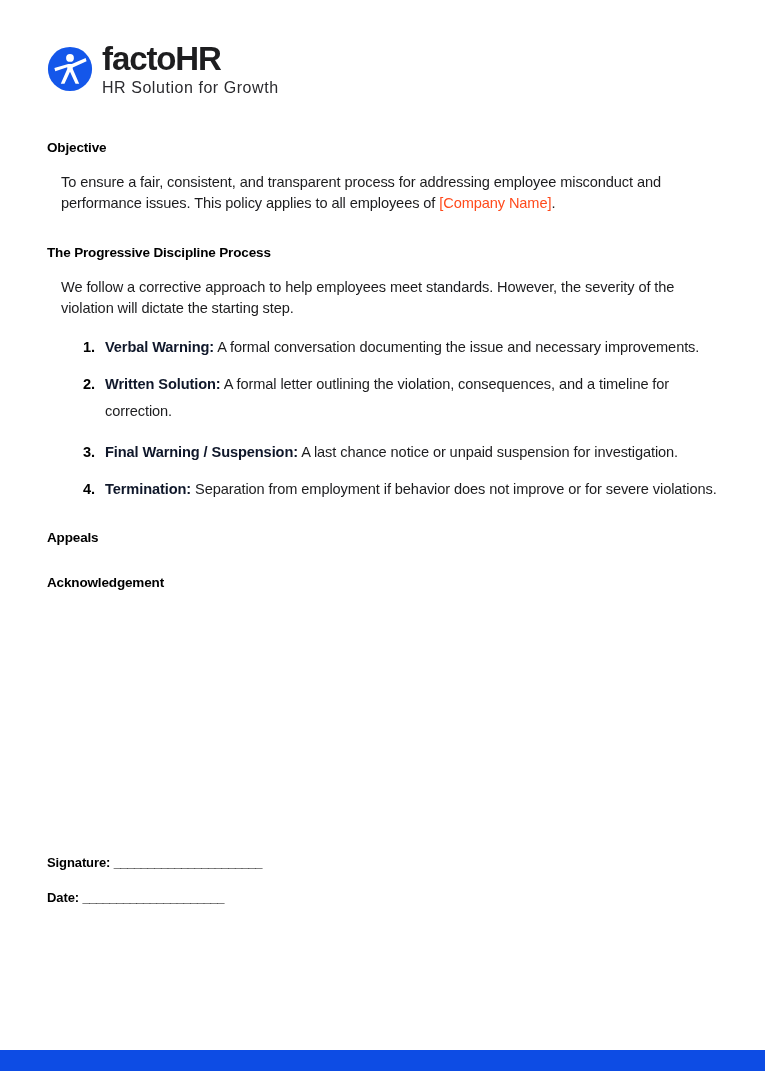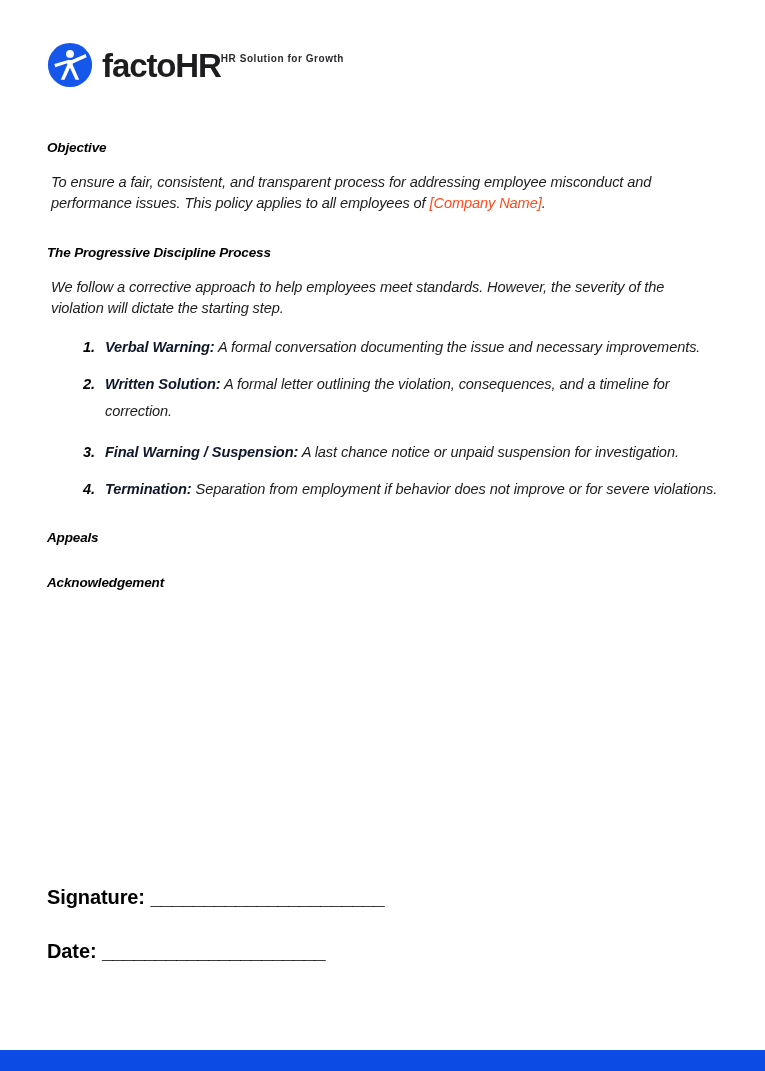--- a/index.html
+++ b/index.html
@@ -29,34 +29,34 @@
     align-items: center;
     gap: 9px;
   }
   .logo-mark {
     width: 46px;
     height: 46px;
     flex: 0 0 46px;
   }
   .logo-text {
     display: flex;
-    flex-direction: row;
+    flex-direction: column;
     justify-content: flex-end;
     line-height: 1;
   }
   .logo-wordmark {
     font-size: 33px;
     font-weight: bold;
     letter-spacing: -1.1px;
     color: #1d1d1f;
     line-height: 1;
   }
   .logo-tagline {
-    font-size: 10px;
-    font-weight: 700;
+    font-size: 16px;
+    font-weight: 400;
     letter-spacing: 0.55px;
     color: #2a2a2e;
     margin-top: 5px;
     line-height: 1;
   }
 
   
   .doc {
     position: absolute;
     left: 47px;
@@ -65,30 +65,29 @@
   }
   h2.section-heading {
     font-size: 13.5px;
     font-weight: bold;
     color: #000000;
     margin: 0 0 17px 0;
     letter-spacing: -0.15px;
   }
   .section {
     margin-bottom: 30px;
-    font-style: italic;
   }
   .section.tight {
     margin-bottom: 27px;
   }
   p.body-text {
     font-size: 14.6px;
     line-height: 1.47;
     color: #1c1c1e;
-    margin: 4px;
+    margin: 14px;
     letter-spacing: -0.1px;
   }
   .accent {
     color: #ff4a1c;
   }
   strong.inline-bold {
     font-weight: bold;
     color: #000000;
   }
 
@@ -124,27 +123,26 @@
   ol.steps > li.lh-loose  { line-height: 1.82; }
 
   
   .sign-block {
     position: absolute;
     left: 47px;
     top: 855px;
     width: 500px;
   }
   .sign-row {
-    font-size: 20px;
+    font-size: 13px;
     font-weight: bold;
     color: #000000;
     margin-bottom: 20px;
     letter-spacing: -0.1px;
     white-space: nowrap;
-    margin-top: 31px;
   }
   .sign-rule {
     font-weight: bold;
     letter-spacing: -0.5px;
   }
 
   
   .footer-bar {
     position: absolute;
     left: 0;

